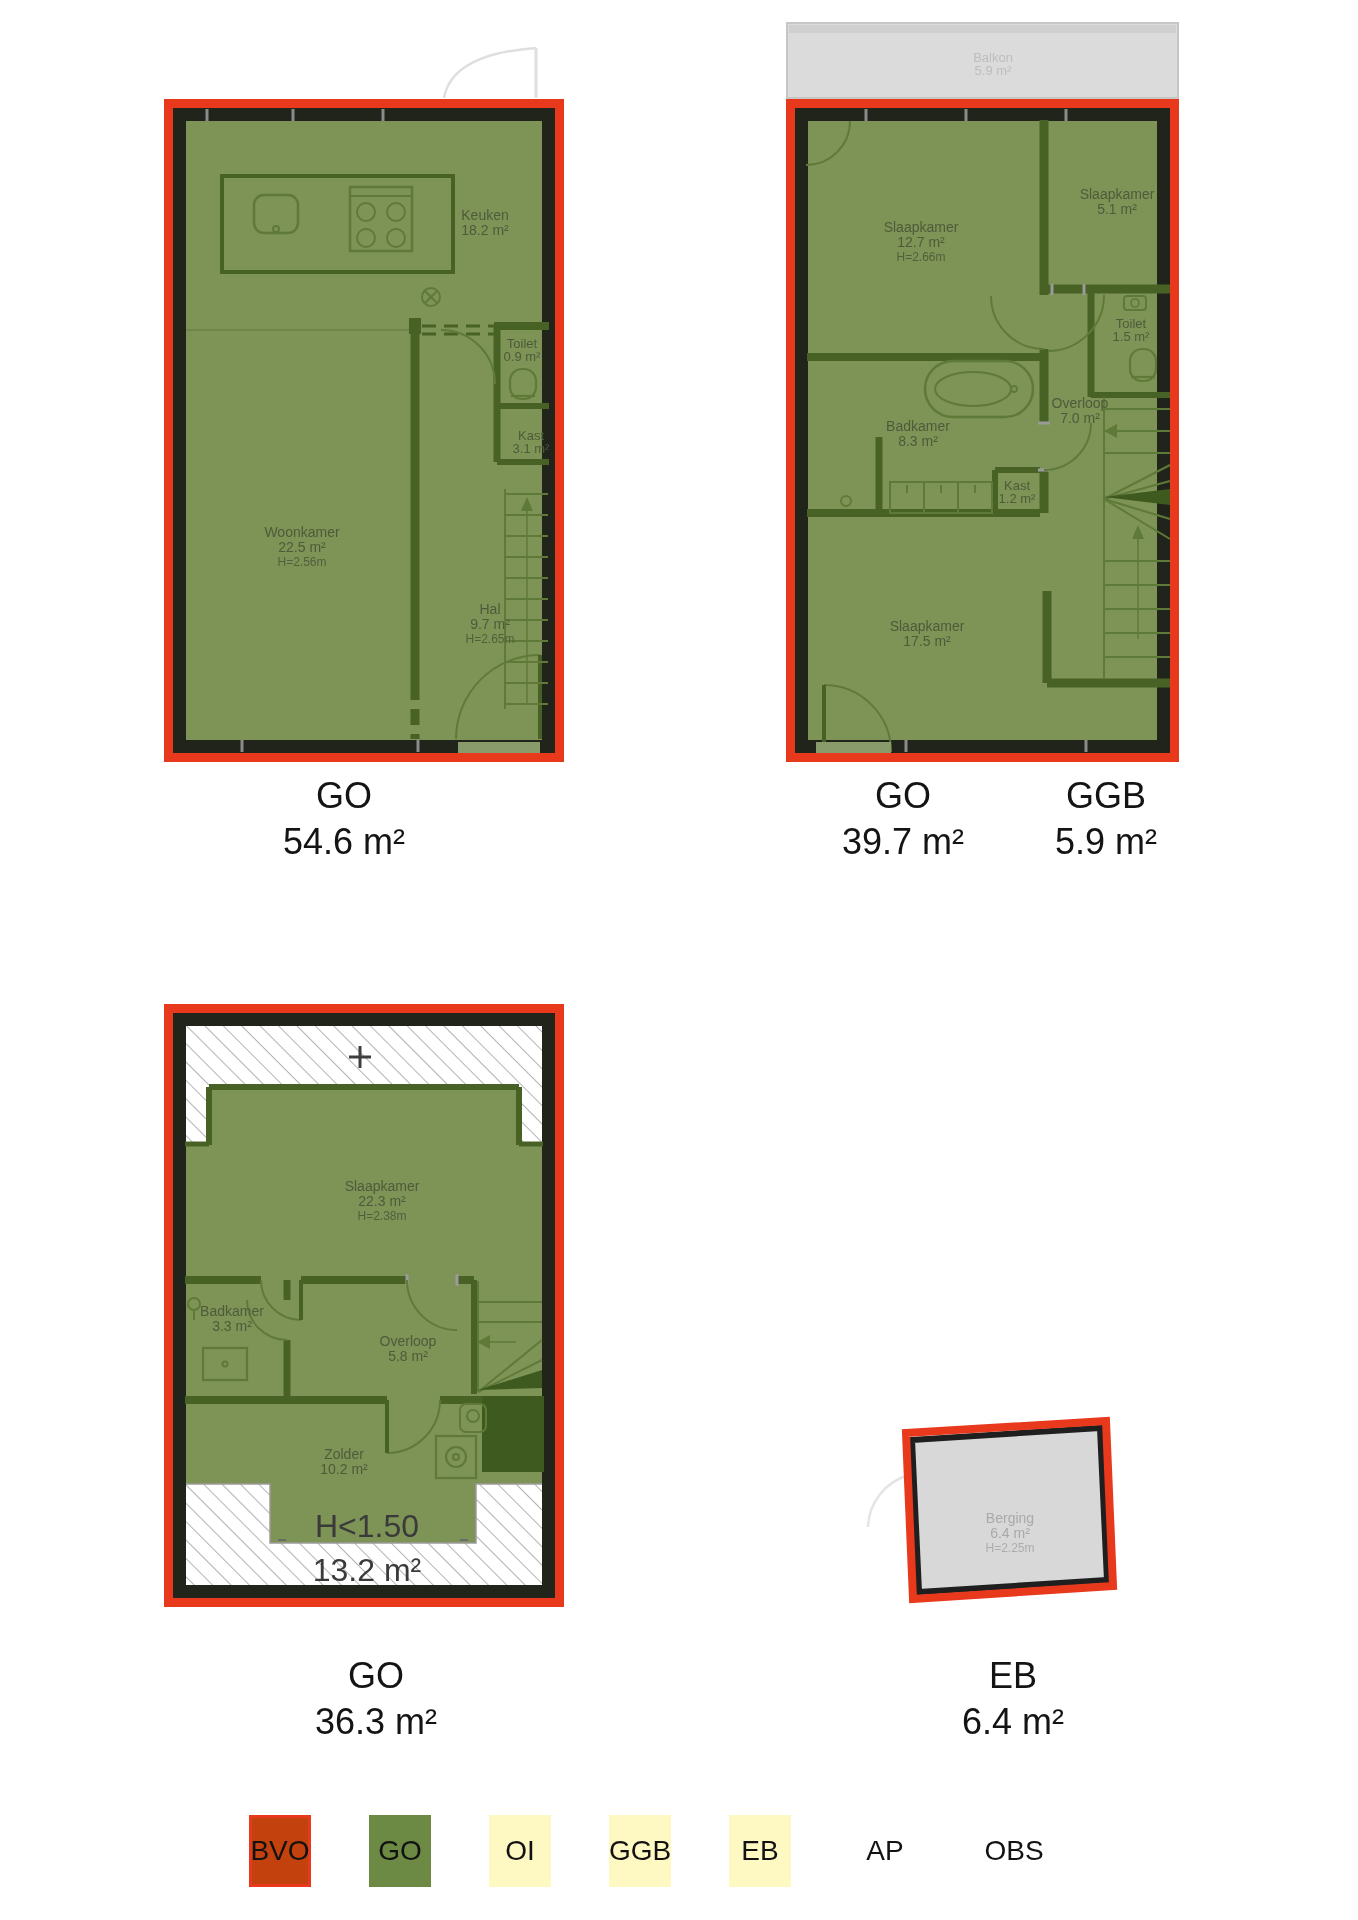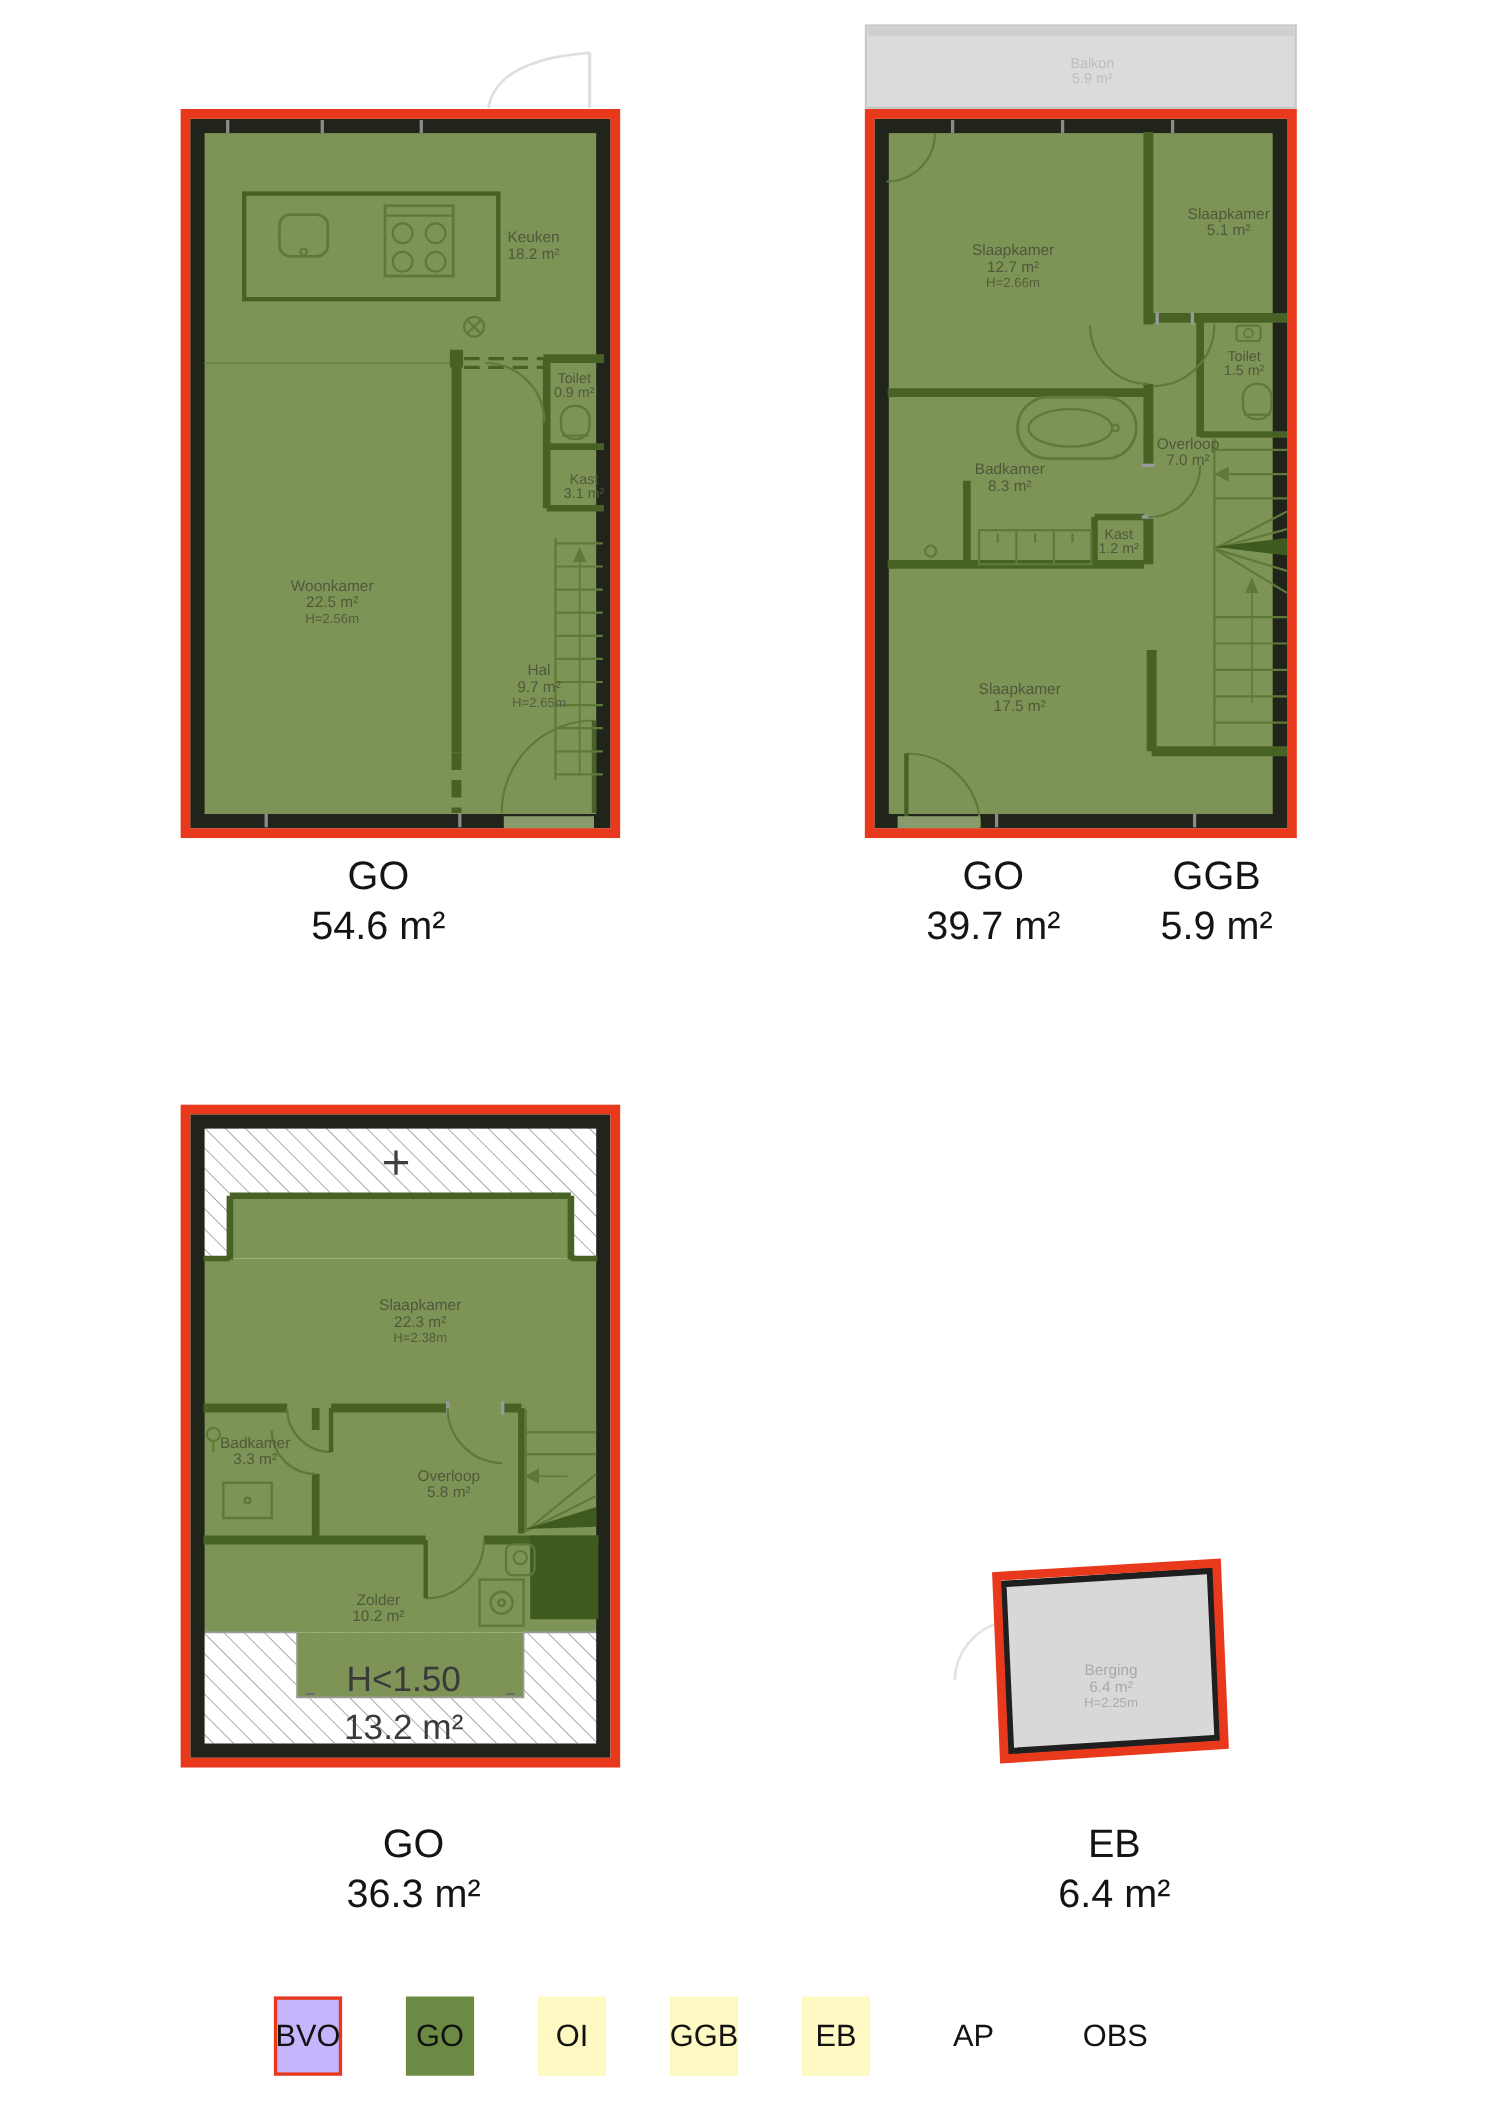--- a/index.html
+++ b/index.html
@@ -15,21 +15,21 @@
   .rl.graylbl{color:#A9A9A9;}
   .rl.balklbl{color:#BDBDBD;}
   .lowroom{position:absolute;transform:translateX(-50%);text-align:center;color:#3A3A3A;
            font-size:32px;line-height:44px;z-index:6;}
   
   .cap{position:absolute;transform:translateX(-50%);text-align:center;color:#141414;
        font-size:36px;line-height:46px;}
   
   .legend-box{position:absolute;top:1815px;width:62px;height:72px;display:flex;align-items:center;
               justify-content:center;font-size:28px;color:#121212;box-sizing:border-box;}
-  .lb-bvo{background:#c4b5fd;border:3px solid #E8391D;}
+  .lb-bvo{background:#c2410c;border:3px solid #E8391D;}
   .lb-go{background:#6C8A43;}
   .lb-gray{background:#fef9c3;}
   .lb-plain{background:transparent;}
 </style>
 </head>
 <body>
 
 <div id="sheet">
 
   <svg style="position:absolute;left:438px;top:44px" width="120" height="56" viewBox="0 0 120 56">

